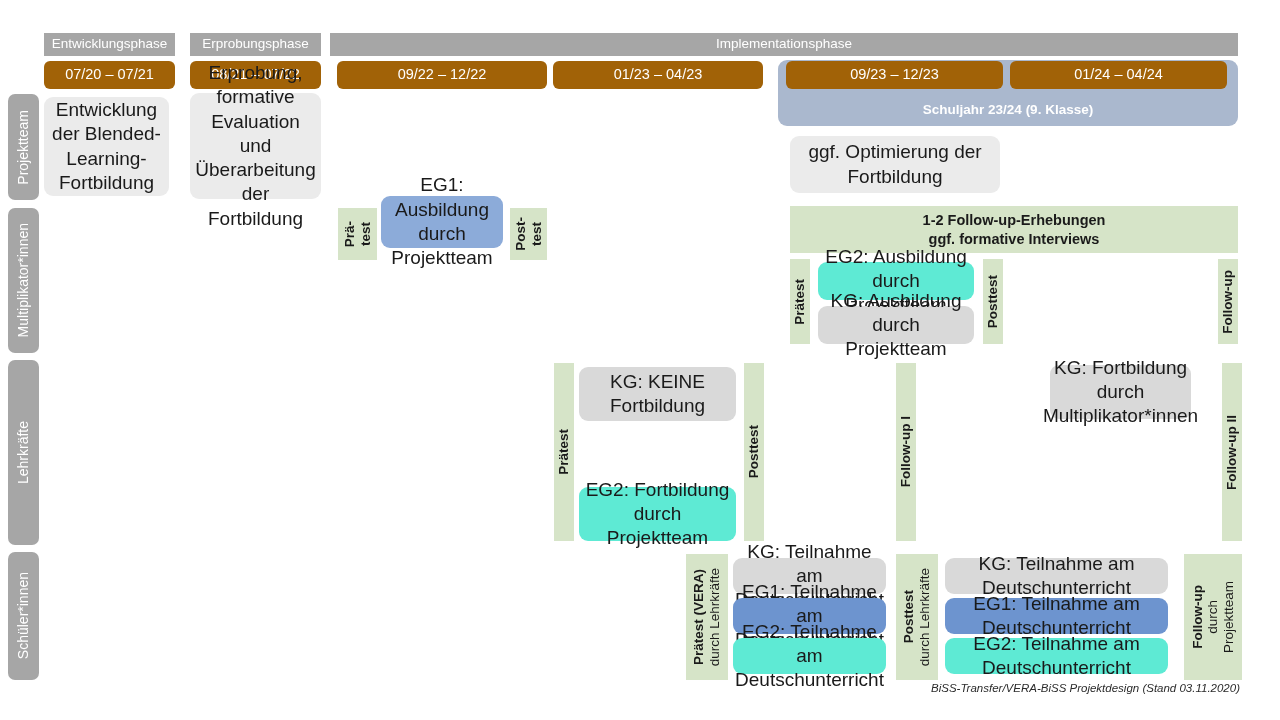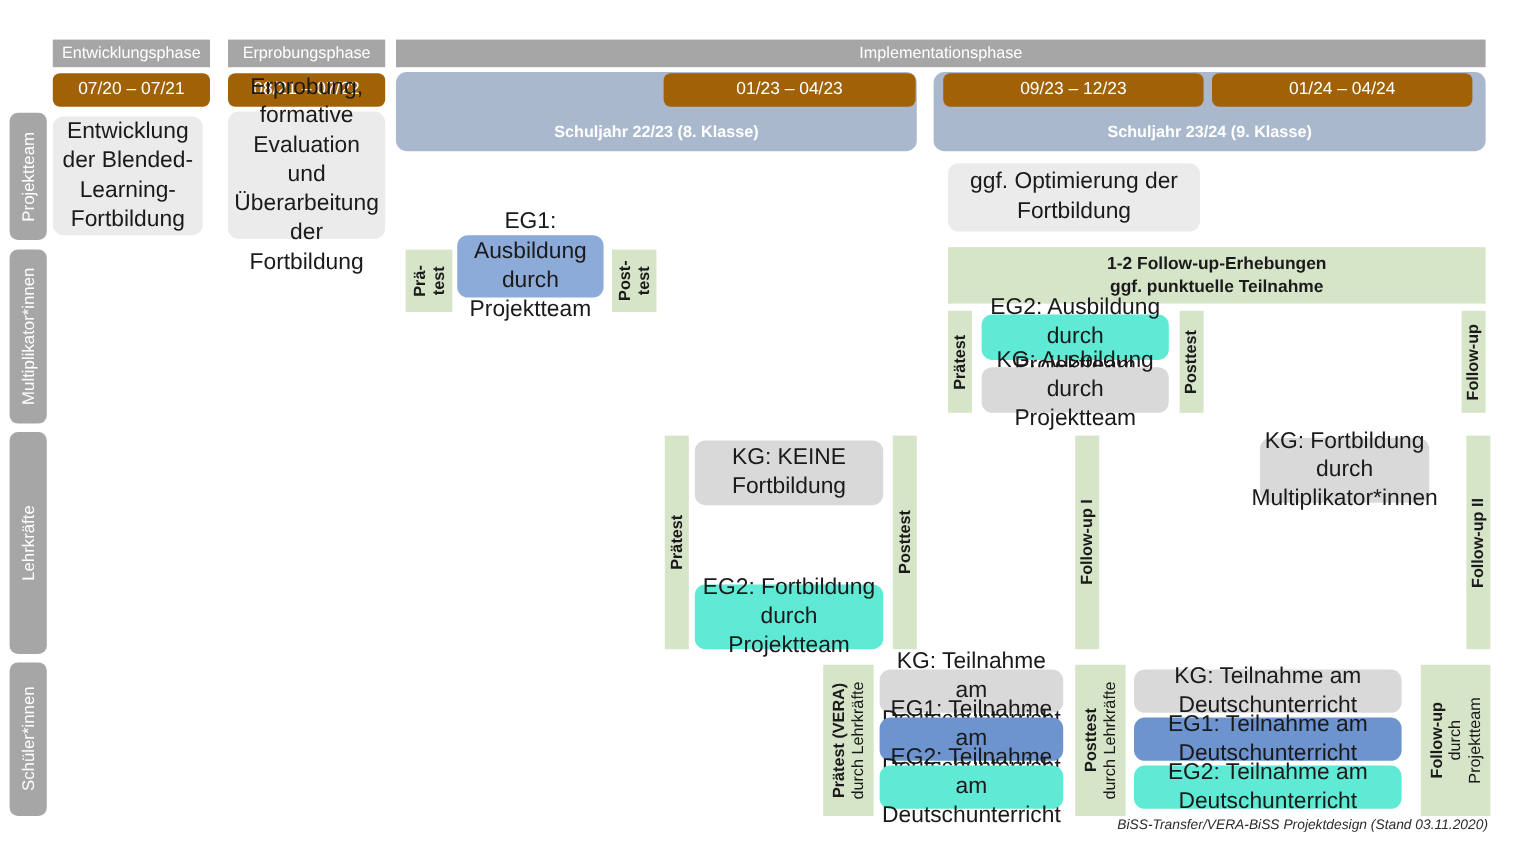--- a/index.html
+++ b/index.html
@@ -117,32 +117,32 @@
   <div class="abs phase-bar" style="left:44px;top:33px;width:131px;height:23px;">
     <span>Entwicklungsphase</span>
   </div>
   <div class="abs phase-bar" style="left:190px;top:33px;width:131px;height:23px;">
     <span>Erprobungsphase</span>
   </div>
   <div class="abs phase-bar" style="left:330px;top:33px;width:908px;height:23px;">
     <span>Implementationsphase</span>
   </div>
 
-  <div class="abs schoolyear" style="left:330px;top:60px;width:434px;height:66px;">
-    <span>Schuljahr 22/23 (8. Klasse)</span>
-  </div>
   <div class="abs schoolyear" style="left:778px;top:60px;width:460px;height:66px;">
     <span>Schuljahr 23/24 (9. Klasse)</span>
   </div>
 
   <div class="abs date-chip" style="left:44px;top:61px;width:131px;height:28px;">
     <span>07/20 – 07/21</span>
   </div>
   <div class="abs date-chip" style="left:190px;top:61px;width:131px;height:28px;">
     <span>08/21 – 07/22</span>
+  </div>
+  <div class="abs date-chip" style="left:337px;top:61px;width:210px;height:28px;">
+    <span>09/22 – 12/22</span>
   </div>
   <div class="abs date-chip" style="left:553px;top:61px;width:210px;height:28px;">
     <span>01/23 – 04/23</span>
   </div>
   <div class="abs date-chip" style="left:786px;top:61px;width:217px;height:28px;">
     <span>09/23 – 12/23</span>
   </div>
   <div class="abs date-chip" style="left:1010px;top:61px;width:217px;height:28px;">
     <span>01/24 – 04/24</span>
   </div>
@@ -182,21 +182,21 @@
   <div class="abs green" style="left:510px;top:208px;width:37px;height:52px;">
     <span class="two-line-vert">
       <span class="vert">Post-</span>
       <span class="vert">test</span>
     </span>
   </div>
 
   <div class="abs green-banner" style="left:790px;top:206px;width:448px;height:47px;">
     <span>
       <span>1-2 Follow-up-Erhebungen</span><br>
-      <span>ggf. punktuelle Teilnahme</span>
+      <span>ggf. formative Interviews</span>
     </span>
   </div>
   <div class="abs green" style="left:790px;top:259px;width:20px;height:85px;">
     <span class="vert">Prätest</span>
   </div>
   <div class="abs box blue-l" style="left:818px;top:262px;width:156px;height:38px;">
     <span>EG2: Ausbildung durch Projektteam</span>
   </div>
   <div class="abs box grey2" style="left:818px;top:306px;width:156px;height:38px;">
     <span>KG: Ausbildung durch Projektteam</span>

